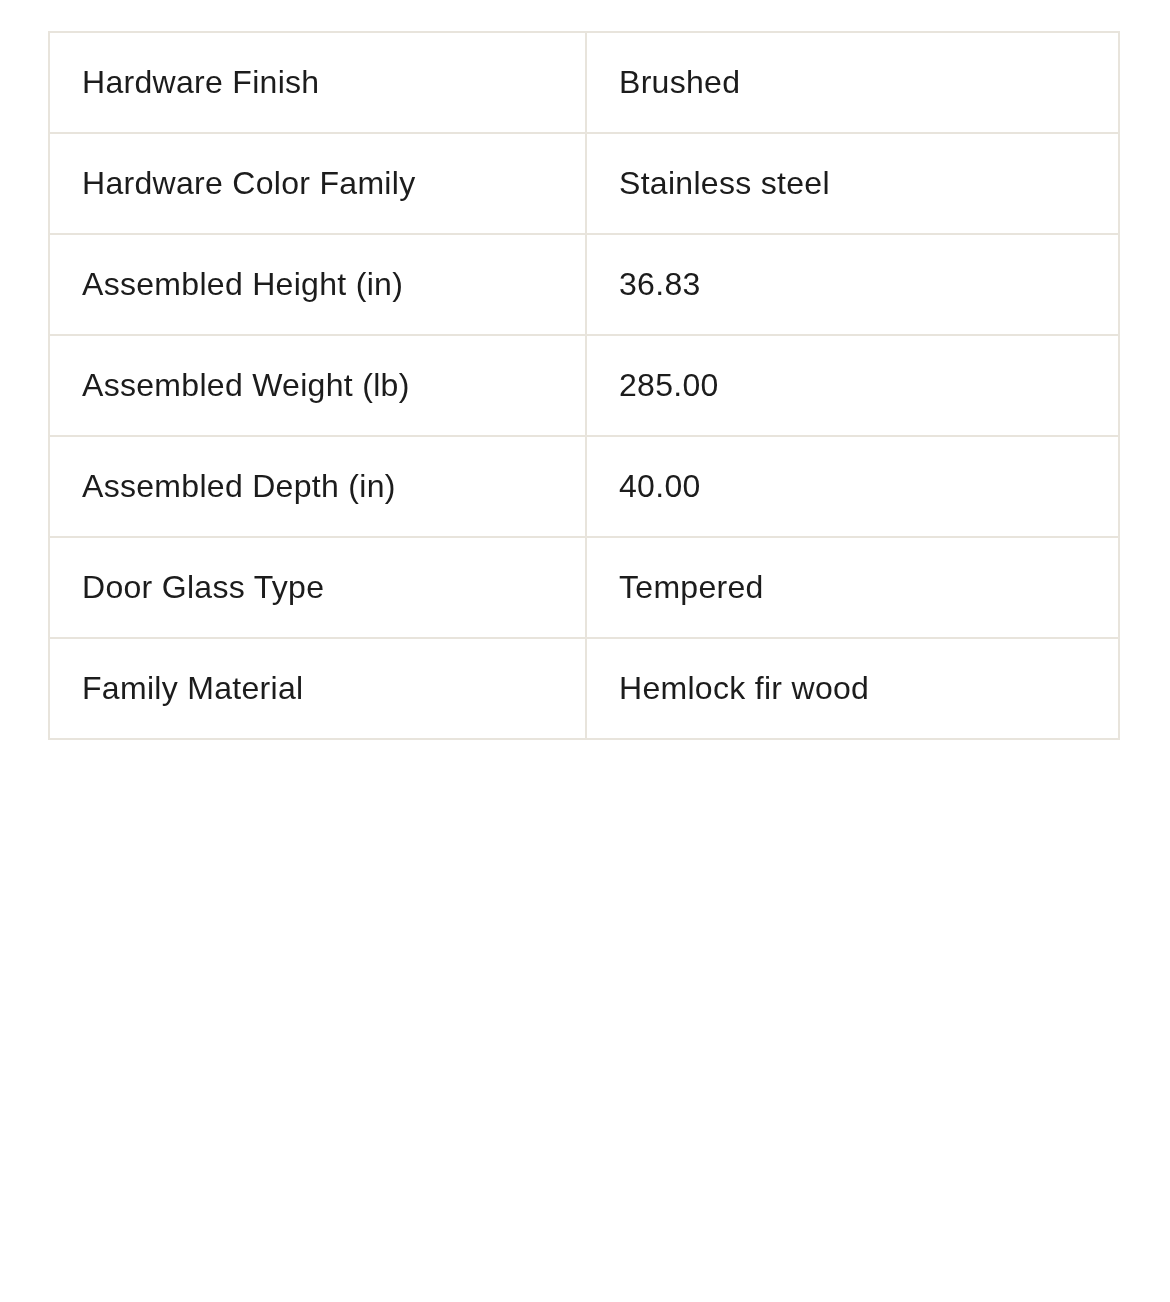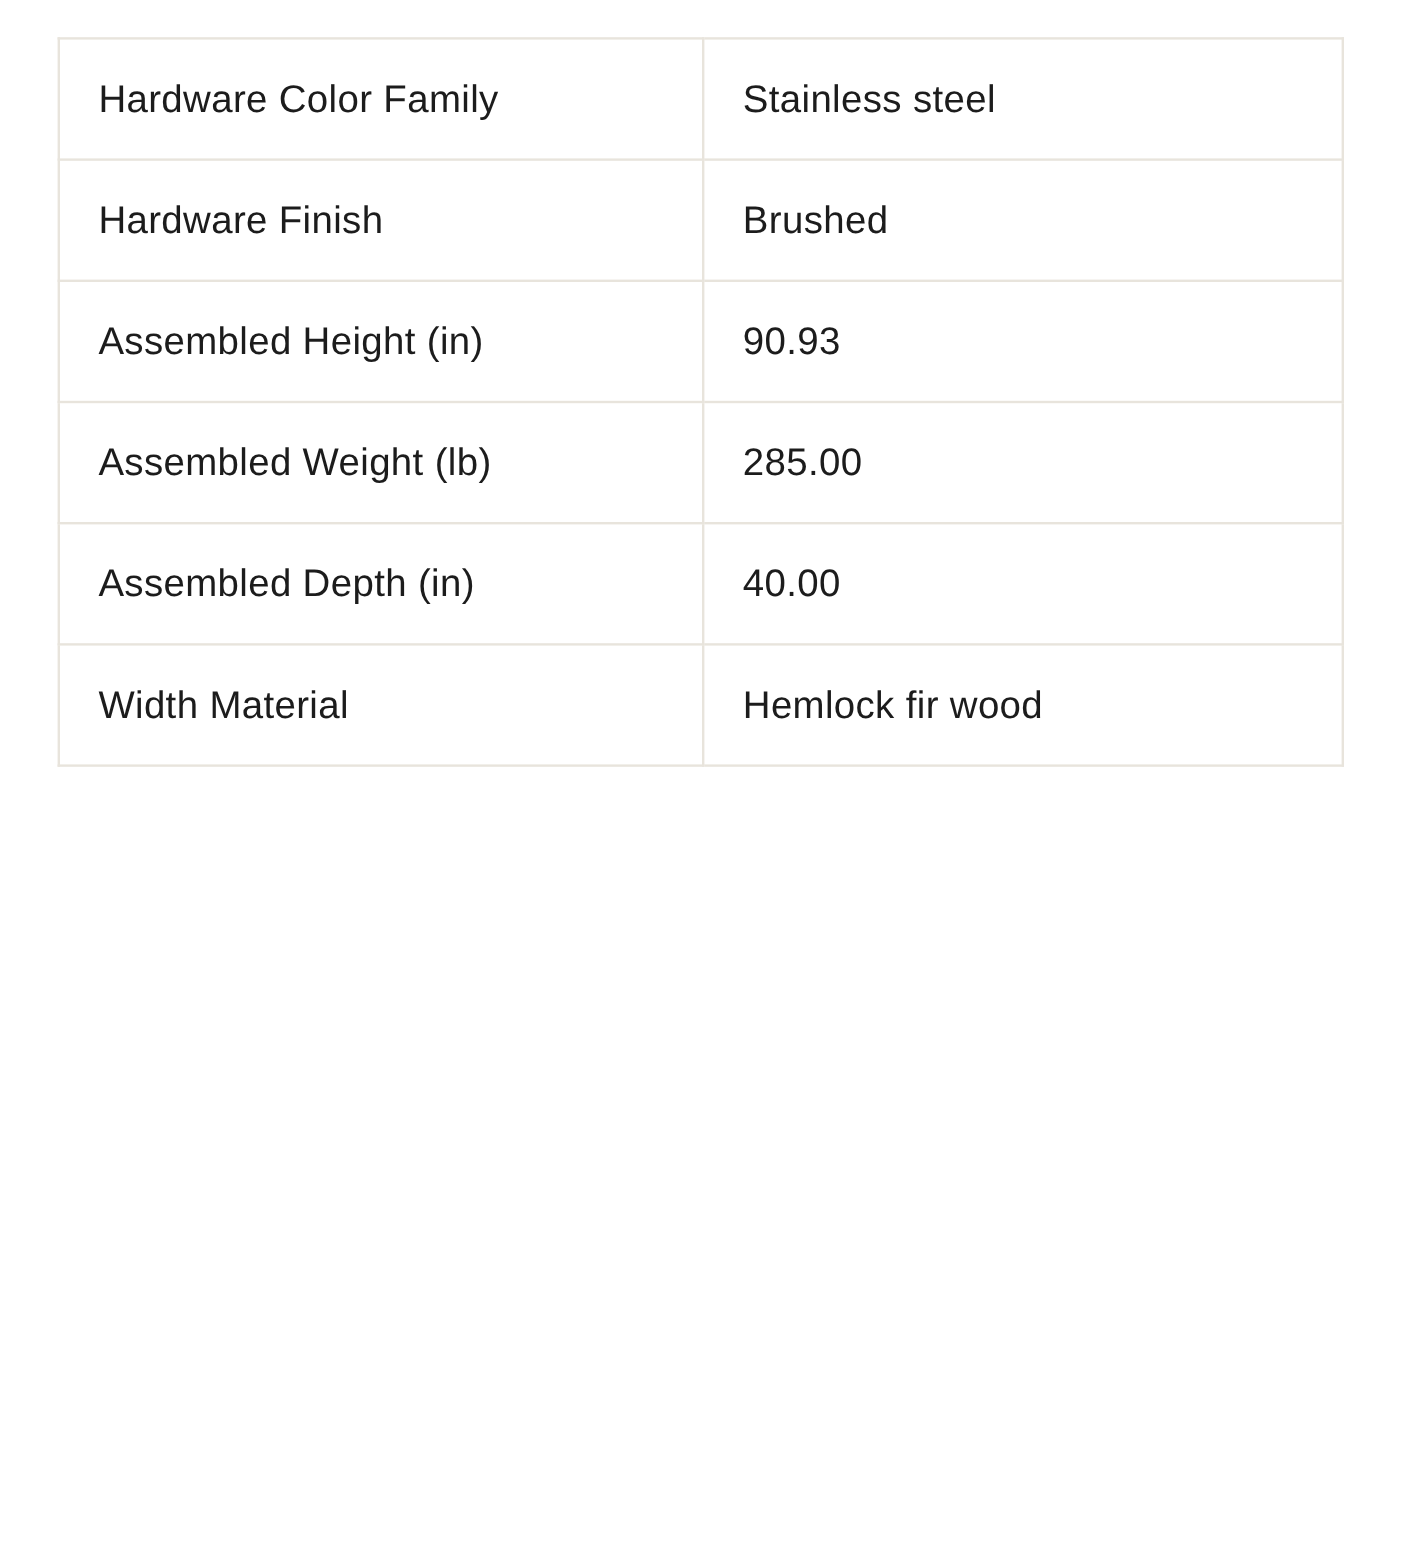--- a/index.html
+++ b/index.html
@@ -37,38 +37,42 @@
   td.label-cell { width: 537px; }
   td.value-cell { width: 533px; }
 </style>
 </head>
 <body>
 
 <div class="page">
   <table class="spec-table">
     <tbody>
       <tr>
+        <td class="label-cell">Hardware Finish</td>
+        <td class="value-cell">Brushed</td>
+      </tr>
+      <tr>
         <td class="label-cell">Hardware Color Family</td>
         <td class="value-cell">Stainless steel</td>
       </tr>
       <tr>
-        <td class="label-cell">Hardware Finish</td>
-        <td class="value-cell">Brushed</td>
-      </tr>
-      <tr>
         <td class="label-cell">Assembled Height (in)</td>
-        <td class="value-cell">90.93</td>
+        <td class="value-cell">36.83</td>
       </tr>
       <tr>
         <td class="label-cell">Assembled Weight (lb)</td>
         <td class="value-cell">285.00</td>
       </tr>
       <tr>
         <td class="label-cell">Assembled Depth (in)</td>
         <td class="value-cell">40.00</td>
       </tr>
       <tr>
-        <td class="label-cell">Width Material</td>
+        <td class="label-cell">Door Glass Type</td>
+        <td class="value-cell">Tempered</td>
+      </tr>
+      <tr>
+        <td class="label-cell">Family Material</td>
         <td class="value-cell">Hemlock fir wood</td>
       </tr>
     </tbody>
   </table>
 </div>
 
 </body></html>

